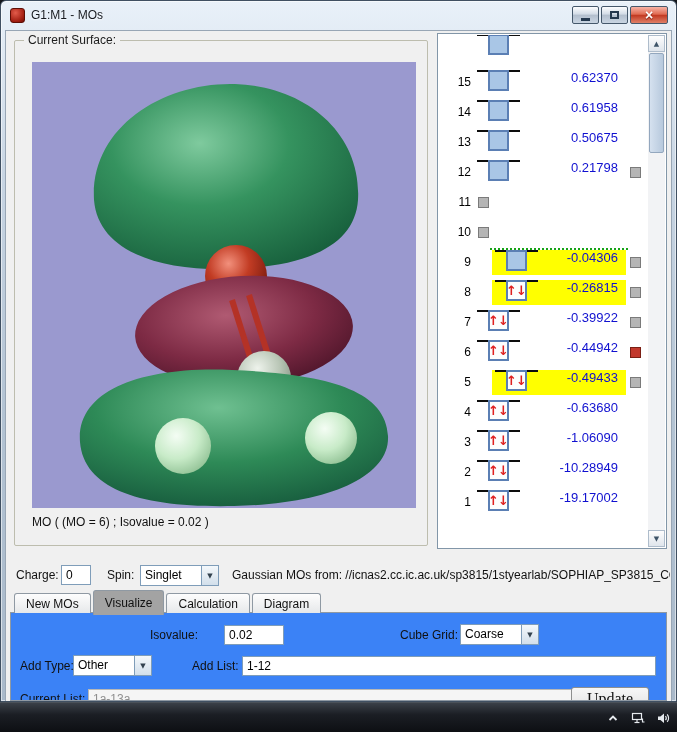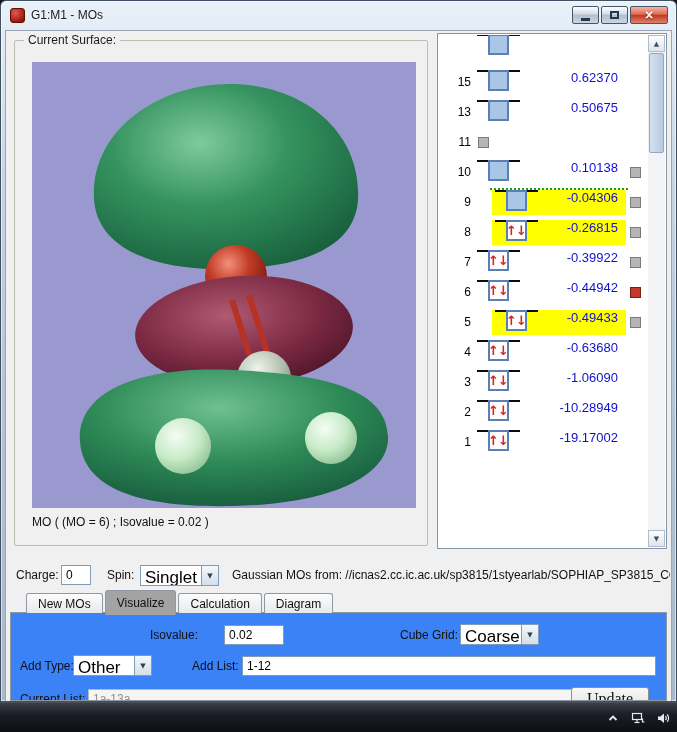--- a/index.html
+++ b/index.html
@@ -85,27 +85,27 @@
     font-size:12px; padding:1px 4px; font-family:"Liberation Sans", sans-serif; }
   .charge-lbl { left:10px; }
   .charge-field { left:55px; top:1px; width:30px; }
   .spin-lbl { left:101px; }
   .spin-sel { left:134px; top:1px; width:79px; }
   .src-text { position:absolute; left:226px; right:1px; top:4px; font-size:12px; color:#111;
     white-space:nowrap; overflow:hidden; }
 
   .selbox { position:absolute; height:21px; border:1px solid #7f9db9; background:#fff;
     display:flex; align-items:stretch; cursor:default; }
-  .selbox .sel-val { flex:1; font-size:17px; padding:2px 4px; white-space:nowrap; overflow:hidden; }
+  .selbox .sel-val { flex:1; font-size:12px; padding:2px 4px; white-space:nowrap; overflow:hidden; }
   .selbox .sel-btn { width:17px; border-left:1px solid #7f9db9;
     background:linear-gradient(#f4f8fb,#d2dfeb); display:flex; align-items:center;
     justify-content:center; font-size:7px; color:#33424f; font-family:"DejaVu Sans", sans-serif; }
 
   
-  .tab-bar { position:absolute; left:8px; top:559px; height:23px; display:flex; z-index:3;margin-left:12px; }
+  .tab-bar { position:absolute; left:8px; top:559px; height:23px; display:flex; z-index:3; }
   .tab { margin-right:2px; margin-top:3px; height:20px; padding:3px 11px 0;
     font-size:12px; color:#111; border:1px solid #8f99a3; border-bottom:none;
     border-radius:3px 3px 0 0; background:linear-gradient(#fdfdfd,#e6e8ea); }
   .tab.active { margin-top:0; height:25px; padding-top:5px; background:#a3a3a3; position:relative; }
   .panel { position:absolute; left:4px; right:4px; top:581px; bottom:0;
     border:1px solid #8f99a3; background:#3b82f6; overflow:hidden; z-index:2; }
 
   .iso-lbl { left:139px; top:15px; }
   .iso-field { left:197px; top:12px; width:60px;margin-left:16px; }
   .grid-lbl { left:389px; top:15px; }
@@ -219,41 +219,55 @@
             <span class="mo-num">15</span>
             <span class="mo-mid">
               <span class="wire"></span>
               <span class="mo-box virt"></span>
               <span class="wire"></span>
               <span class="mo-energy">0.62370</span>
             </span>
             <span class="mo-ind"></span>
           </div>
           <div class="mo-row">
+            <span class="mo-num">14</span>
+            <span class="mo-mid">
+              <span class="wire"></span>
+              <span class="mo-box virt"></span>
+              <span class="wire"></span>
+              <span class="mo-energy">0.61958</span>
+            </span>
+            <span class="mo-ind"></span>
+          </div>
+          <div class="mo-row">
             <span class="mo-num">13</span>
             <span class="mo-mid">
               <span class="wire"></span>
               <span class="mo-box virt"></span>
               <span class="wire"></span>
               <span class="mo-energy">0.50675</span>
             </span>
             <span class="mo-ind"></span>
           </div>
           <div class="mo-row">
+            <span class="mo-num">12</span>
+            <span class="mo-mid">
+              <span class="wire"></span>
+              <span class="mo-box virt"></span>
+              <span class="wire"></span>
+              <span class="mo-energy">0.21798</span>
+            </span>
+            <span class="mo-ind gray"></span>
+          </div>
+          <div class="mo-row">
             <span class="mo-num">11</span>
             <span class="mo-ind gray"></span>
           </div>
           <div class="mo-row">
             <span class="mo-num">10</span>
-            <span class="mo-mid">
-              <span class="wire"></span>
-              <span class="mo-box virt"></span>
-              <span class="wire"></span>
-              <span class="mo-energy">0.10138</span>
-            </span>
             <span class="mo-ind gray"></span>
           </div>
           <div class="mo-row divider">
             <span class="mo-num">9</span>
             <span class="mo-mid hl">
               <span class="wire"></span>
               <span class="mo-box virt"></span>
               <span class="wire"></span>
               <span class="mo-energy">-0.04306</span>
             </span>

